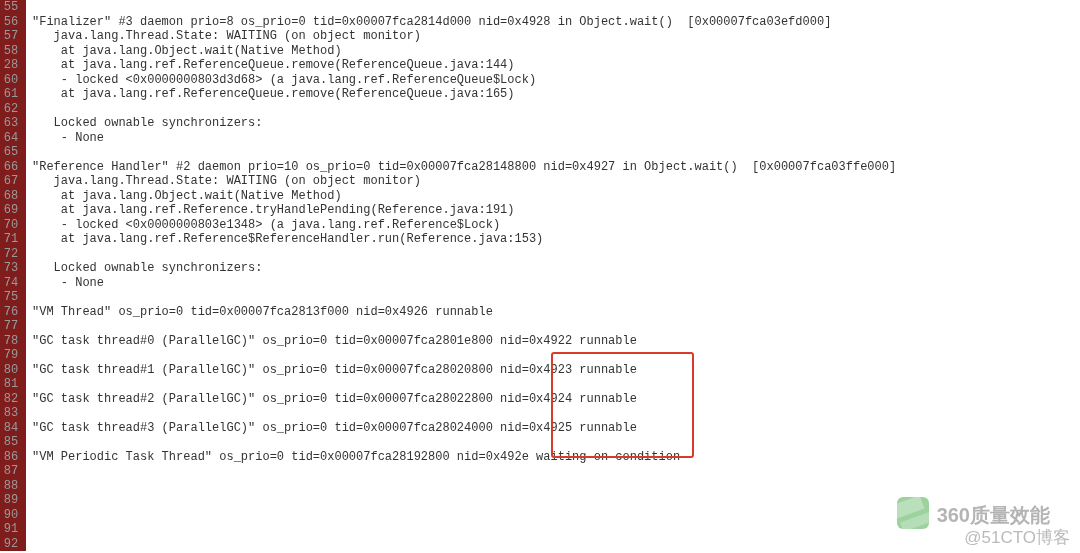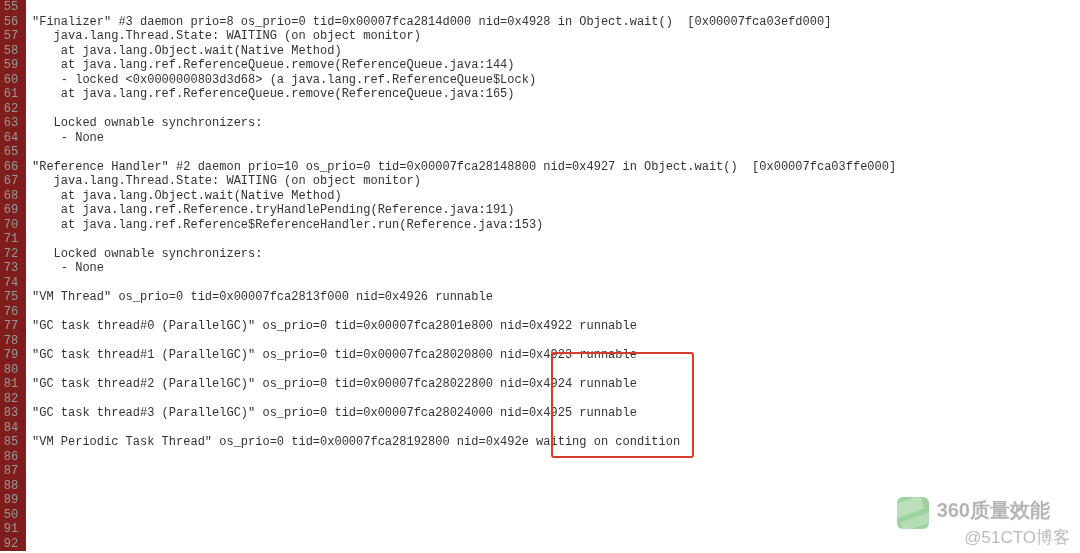--- a/index.html
+++ b/index.html
@@ -3,37 +3,37 @@
   <meta charset="utf-8">
   <style>
     * { margin:0; padding:0; box-sizing:border-box; }
     body { font-family: "Courier New", Consolas, monospace; font-size:12px; color:#333; background:#fff; width:1080px; position:relative; }
     .editor { display:flex; }
     .gutter { width:26px; background:#7f1d1d; text-align:center; color:#999; padding:0 4px 0 0; user-select:none; flex-shrink:0; }
     .gutter div { height:14.5px; line-height:14.5px; }
     .code { flex:1; padding-left:6px; overflow:hidden; }
     .code div { height:14.5px; line-height:14.5px; white-space:pre; }
     .redbox { position:absolute; border:2px solid #d83b2a; border-radius:3px; left:551px; top:352px; width:143px; height:106px; pointer-events:none; }
-    .watermark { position:absolute; right:30px; bottom:22px; display:flex; align-items:flex-start; opacity:0.55; color:#777; }
+    .watermark { position:absolute; right:30px; bottom:22px; display:flex; align-items:flex-end; opacity:0.55; color:#777; }
     .wm-icon { width:32px; height:32px; border-radius:6px; background:#4caf50; position:relative; margin-right:8px; overflow:hidden; }
     .wm-icon::before { content:""; position:absolute; width:30px; height:14px; background:#fff; transform:rotate(-20deg); left:-4px; top:3px; opacity:.3; }
     .wm-icon::after { content:""; position:absolute; width:30px; height:10px; background:#fff; transform:rotate(-20deg); left:4px; bottom:2px; opacity:.25; }
     .wm-text { font-family:"Microsoft YaHei",sans-serif; font-size:20px; font-weight:600; }
     .wm2 { position:absolute; right:10px; bottom:2px; font-family:"Microsoft YaHei",sans-serif; font-size:17px; color:#aaa; opacity:.8; }
   </style>
 </head>
 <body>
 
 <div class="editor">
   <div class="gutter" id="gutter">
       <div>55</div>
       <div>56</div>
       <div>57</div>
       <div>58</div>
-      <div>59</div>
+      <div>28</div>
       <div>60</div>
       <div>61</div>
       <div>62</div>
       <div>63</div>
       <div>64</div>
       <div>65</div>
       <div>66</div>
       <div>67</div>
       <div>68</div>
       <div>69</div>
@@ -50,40 +50,41 @@
       <div>80</div>
       <div>81</div>
       <div>82</div>
       <div>83</div>
       <div>84</div>
       <div>85</div>
       <div>86</div>
       <div>87</div>
       <div>88</div>
       <div>89</div>
-      <div>50</div>
+      <div>90</div>
       <div>91</div>
       <div>92</div>
     </div>
   <div class="code" id="code">
       <div></div>
       <div>"Finalizer" #3 daemon prio=8 os_prio=0 tid=0x00007fca2814d000 nid=0x4928 in Object.wait()  [0x00007fca03efd000]</div>
       <div>   java.lang.Thread.State: WAITING (on object monitor)</div>
       <div>    at java.lang.Object.wait(Native Method)</div>
       <div>    at java.lang.ref.ReferenceQueue.remove(ReferenceQueue.java:144)</div>
       <div>    - locked &lt;0x0000000803d3d68&gt; (a java.lang.ref.ReferenceQueue$Lock)</div>
       <div>    at java.lang.ref.ReferenceQueue.remove(ReferenceQueue.java:165)</div>
       <div></div>
       <div>   Locked ownable synchronizers:</div>
       <div>    - None</div>
       <div></div>
       <div>"Reference Handler" #2 daemon prio=10 os_prio=0 tid=0x00007fca28148800 nid=0x4927 in Object.wait()  [0x00007fca03ffe000]</div>
       <div>   java.lang.Thread.State: WAITING (on object monitor)</div>
       <div>    at java.lang.Object.wait(Native Method)</div>
       <div>    at java.lang.ref.Reference.tryHandlePending(Reference.java:191)</div>
+      <div>    - locked &lt;0x0000000803e1348&gt; (a java.lang.ref.Reference$Lock)</div>
       <div>    at java.lang.ref.Reference$ReferenceHandler.run(Reference.java:153)</div>
       <div></div>
       <div>   Locked ownable synchronizers:</div>
       <div>    - None</div>
       <div></div>
       <div>"VM Thread" os_prio=0 tid=0x00007fca2813f000 nid=0x4926 runnable</div>
       <div></div>
       <div>"GC task thread#0 (ParallelGC)" os_prio=0 tid=0x00007fca2801e800 nid=0x4922 runnable</div>
       <div></div>
       <div>"GC task thread#1 (ParallelGC)" os_prio=0 tid=0x00007fca28020800 nid=0x4923 runnable</div>

